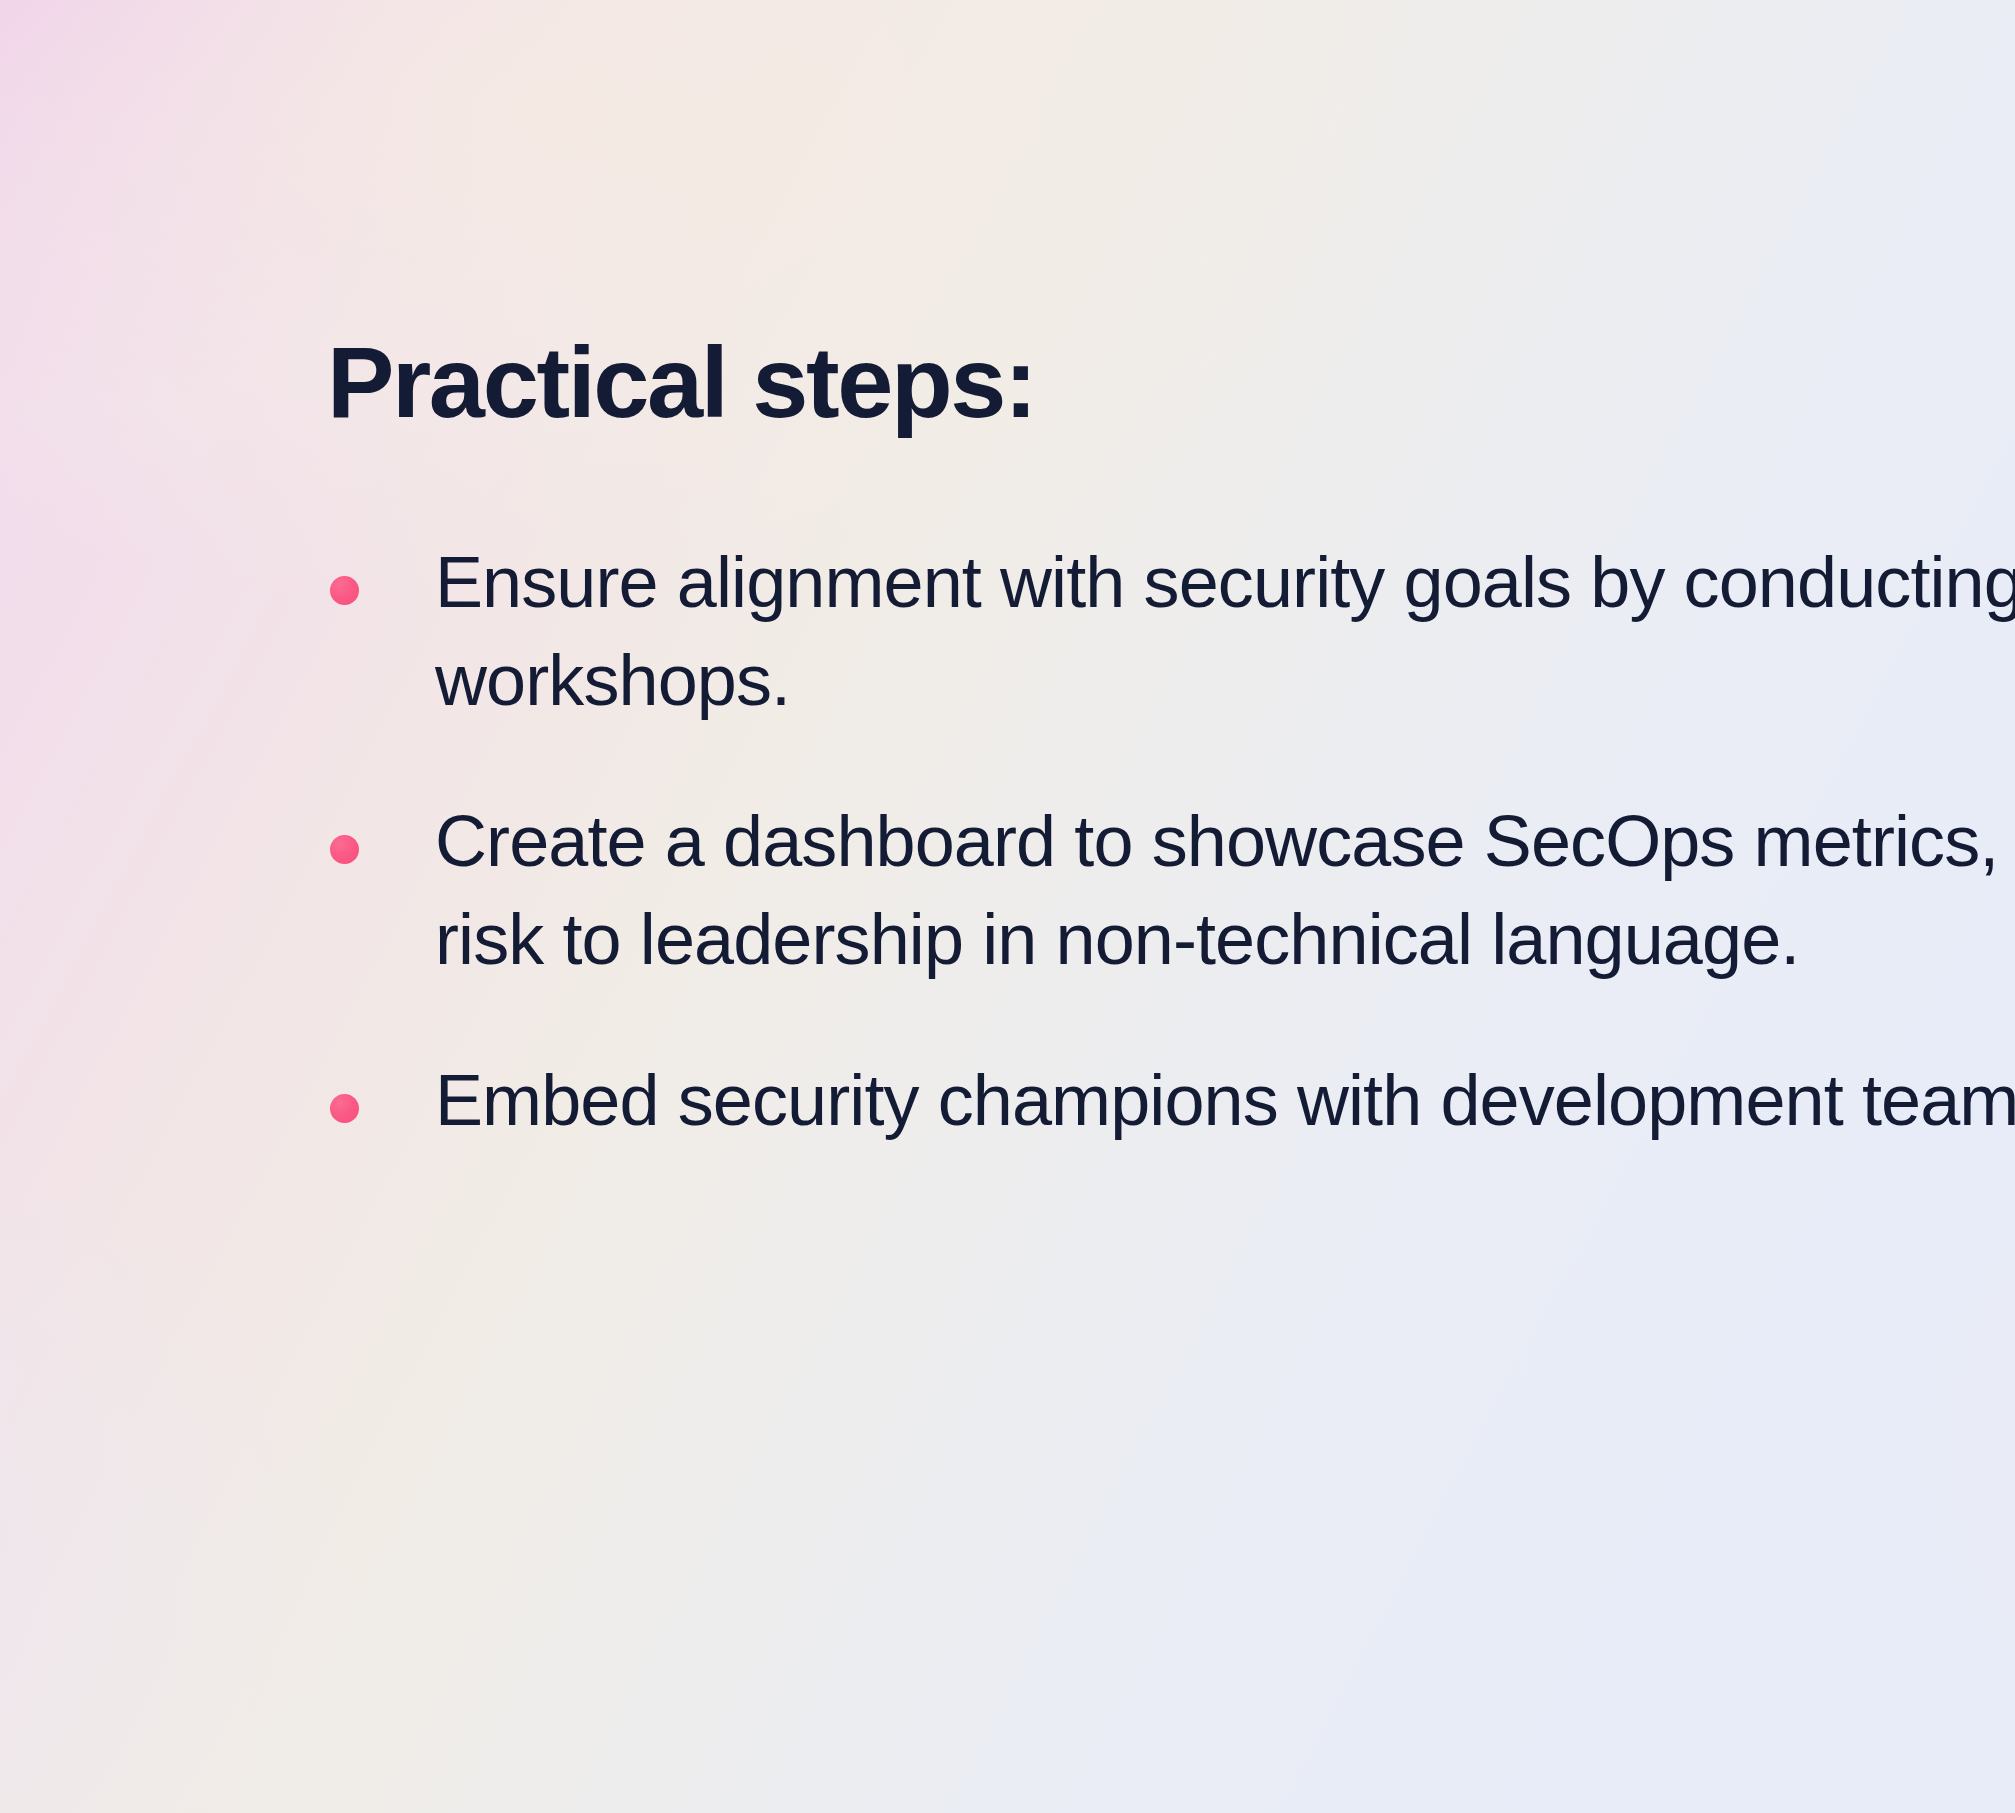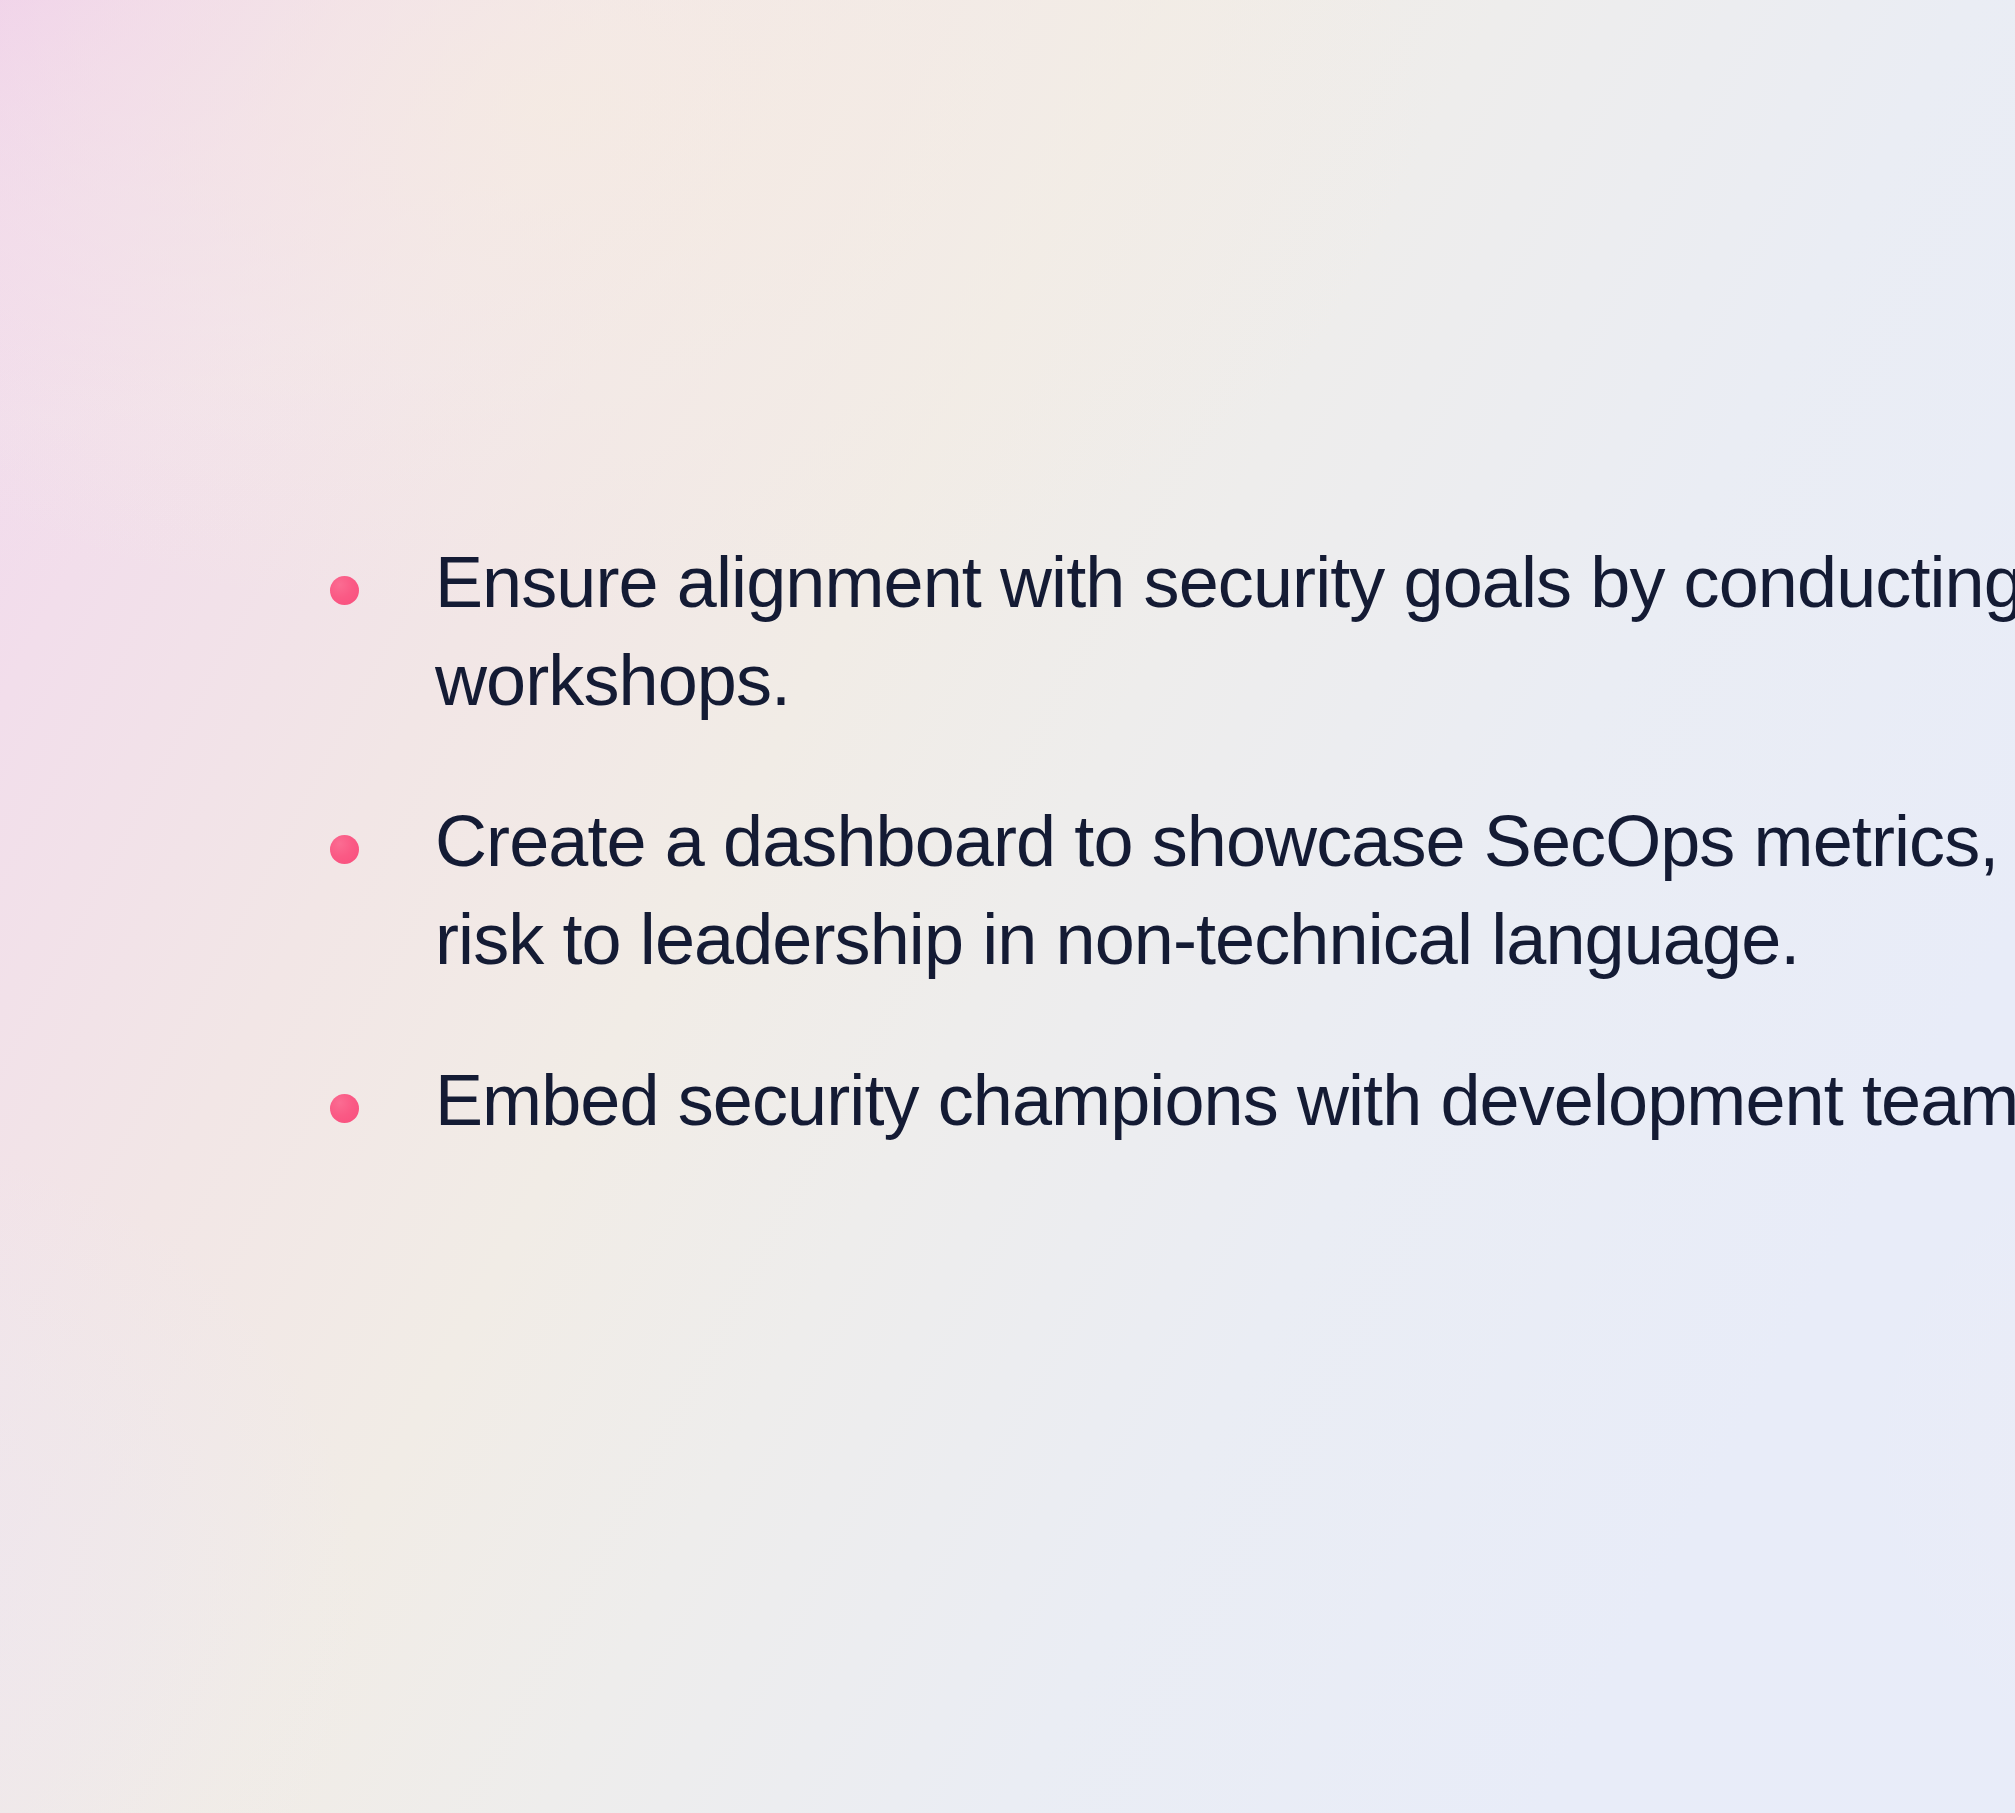--- a/index.html
+++ b/index.html
@@ -153,20 +153,21 @@
 
   <div class="bg-layer bg-base"></div>
   <div class="bg-layer bg-pink-tl"></div>
   <div class="bg-layer bg-cream-top"></div>
   <div class="bg-layer bg-peach-br"></div>
   <div class="bg-layer bg-warm-mid"></div>
   <div class="bg-layer bg-pink-bl"></div>
 
   <div id="content">
 
+    <h1 id="slide-title">Practical steps:</h1>
 
     <ul id="bullet-list">
 
       <li class="bullet-item">
         <span class="bullet-dot"></span>
         <span class="bullet-text">Ensure alignment with security goals by conducting quarterly cross-departmental workshops.</span>
       </li>
 
       <li class="bullet-item">
         <span class="bullet-dot"></span>

